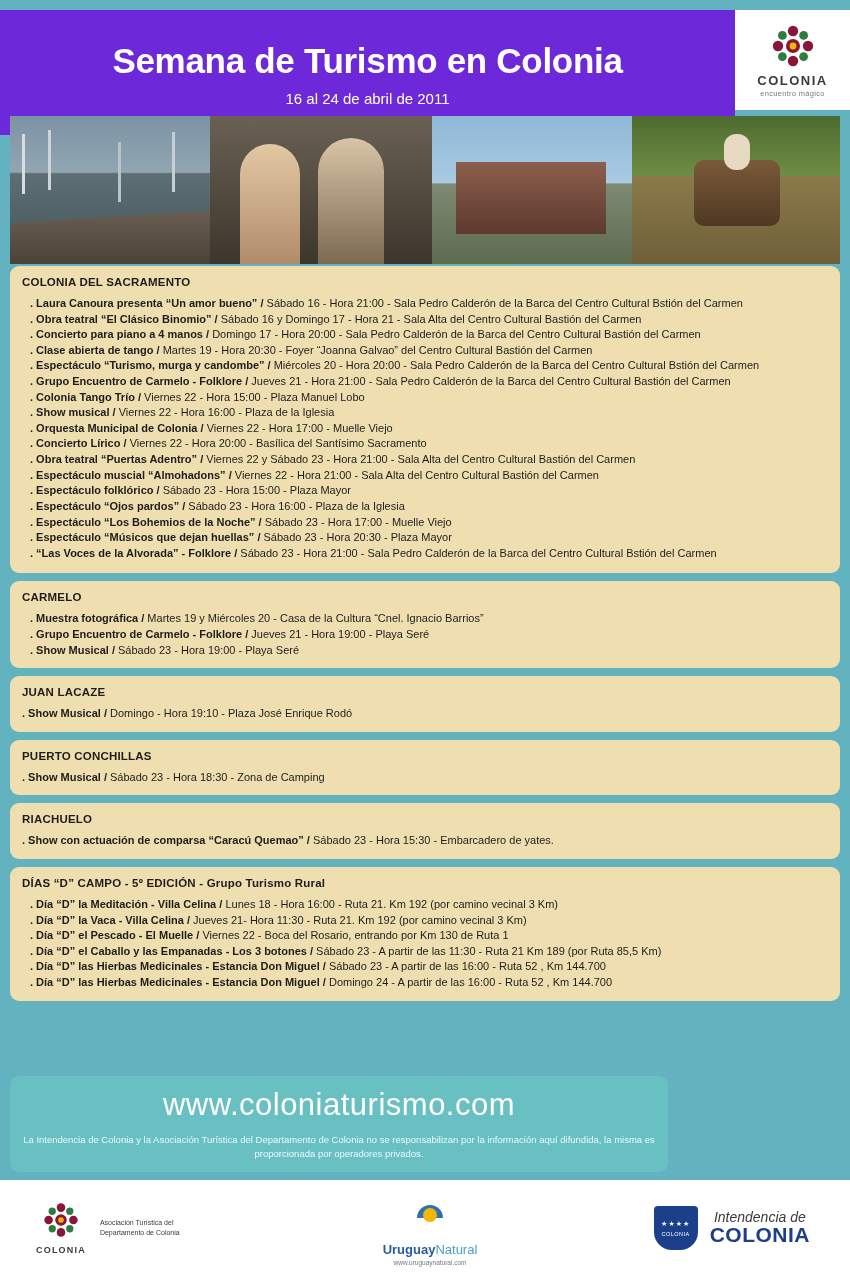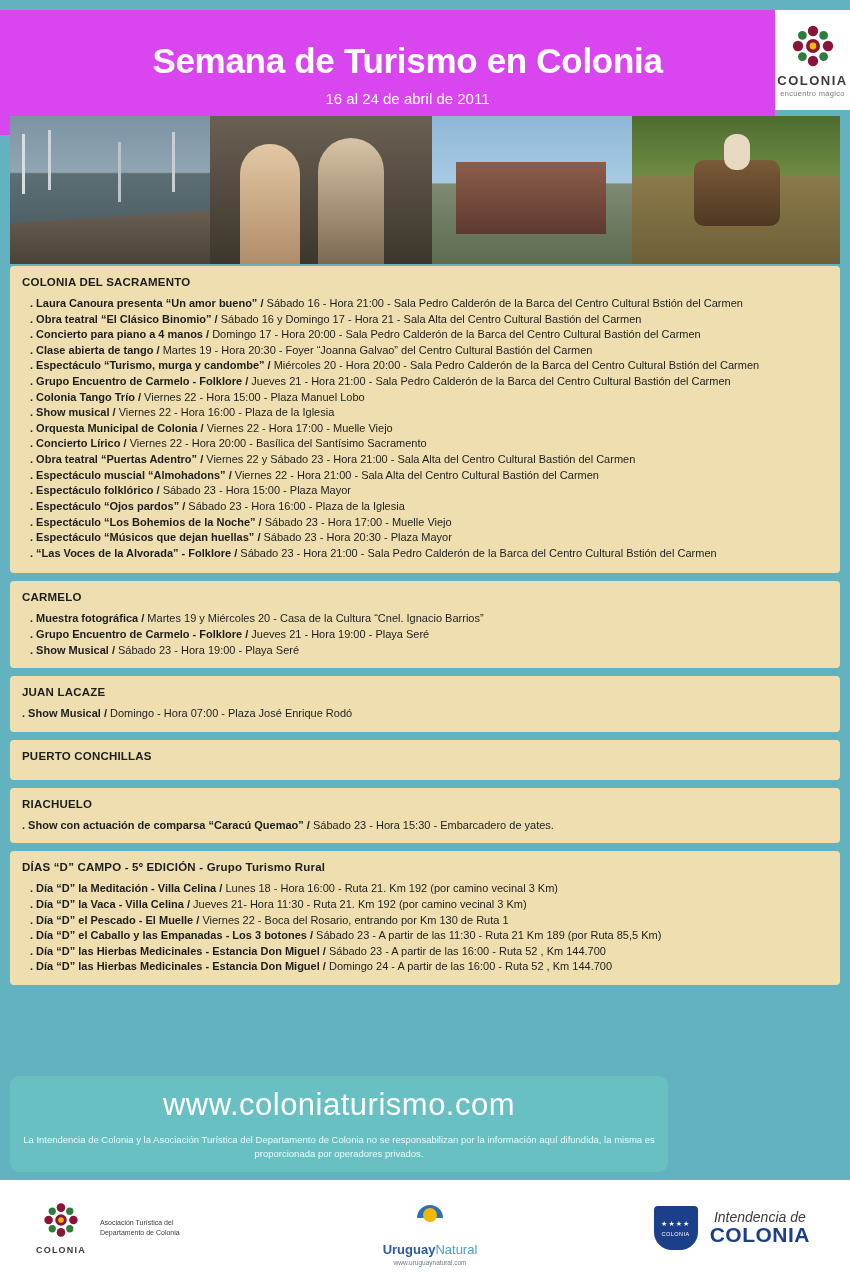--- a/index.html
+++ b/index.html
@@ -15,22 +15,22 @@
     background:#63b2c0;
   }
 
   
   .header{
     position:absolute;left:0;top:10px;width:850px;height:100px;
     display:flex;align-items:stretch;
   }
   .header-band{
     width:735px;height:125px;
-    background:#d946ef;
-    display:flex;flex-direction:column;align-items:center;justify-content:center;padding-left:40px;
+    background:#6d28d9;
+    display:flex;flex-direction:column;align-items:center;justify-content:center;
   }
   .header-title{
     color:#ffffff;
     font-size:35px;
     font-weight:bold;
     letter-spacing:-0.3px;
     line-height:1;
     margin-top:4px;
   }
   .header-sub{
@@ -91,21 +91,21 @@
     content:"";position:absolute;left:92px;top:18px;width:26px;height:36px;border-radius:12px;
     background:#e7d9c2;z-index:2;
   }
 
   
   .content{
     position:absolute;left:10px;top:266px;width:830px;
   }
   .panel{
     background:#efdfb0;
-    border-radius:4px;
+    border-radius:9px;
     margin-bottom:8px;
     padding:8px 28px 10px 12px;
     box-sizing:border-box;
   }
   .panel.main{padding-bottom:12px;}
   .sec-title{
     font-size:11.5px;font-weight:bold;color:#1d1d1b;
     letter-spacing:0.2px;
     margin:2px 0 8px 0;
   }
@@ -226,25 +226,26 @@
 
     <div class="panel">
       <div class="sec-title">CARMELO</div>
       <div class="entry indent"><span class="b">. Muestra fotográfica /</span><span> Martes 19 y Miércoles 20 - Casa de la Cultura “Cnel. Ignacio Barrios”</span></div>
       <div class="entry indent"><span class="b">. Grupo Encuentro de Carmelo - Folklore /</span><span> Jueves 21 - Hora 19:00 - Playa Seré</span></div>
       <div class="entry indent"><span class="b">. Show Musical /</span><span> Sábado 23 - Hora 19:00 - Playa Seré</span></div>
     </div>
 
     <div class="panel">
       <div class="sec-title">JUAN LACAZE</div>
-      <div class="entry"><span class="b">. Show Musical /</span><span> Domingo - Hora 07:00 - Plaza José Enrique  Rodó</span></div>
+      <div class="entry"><span class="b">. Show Musical /</span><span> Domingo - Hora 19:10 - Plaza José Enrique  Rodó</span></div>
     </div>
 
     <div class="panel">
       <div class="sec-title">PUERTO CONCHILLAS</div>
+      <div class="entry"><span class="b">. Show Musical /</span><span> Sábado 23 - Hora 18:30 - Zona de Camping</span></div>
     </div>
 
     <div class="panel">
       <div class="sec-title">RIACHUELO</div>
       <div class="entry"><span class="b">. Show con actuación de comparsa “Caracú Quemao” /</span><span> Sábado 23 - Hora 15:30 - Embarcadero de yates.</span></div>
     </div>
 
     <div class="panel">
       <div class="sec-title">DÍAS “D” CAMPO - 5º EDICIÓN - Grupo Turismo Rural</div>
       <div class="entry indent"><span class="b">. Día “D” la Meditación - Villa Celina /</span><span> Lunes 18 - Hora 16:00 - Ruta 21. Km 192 (por camino vecinal 3 Km)</span></div>

